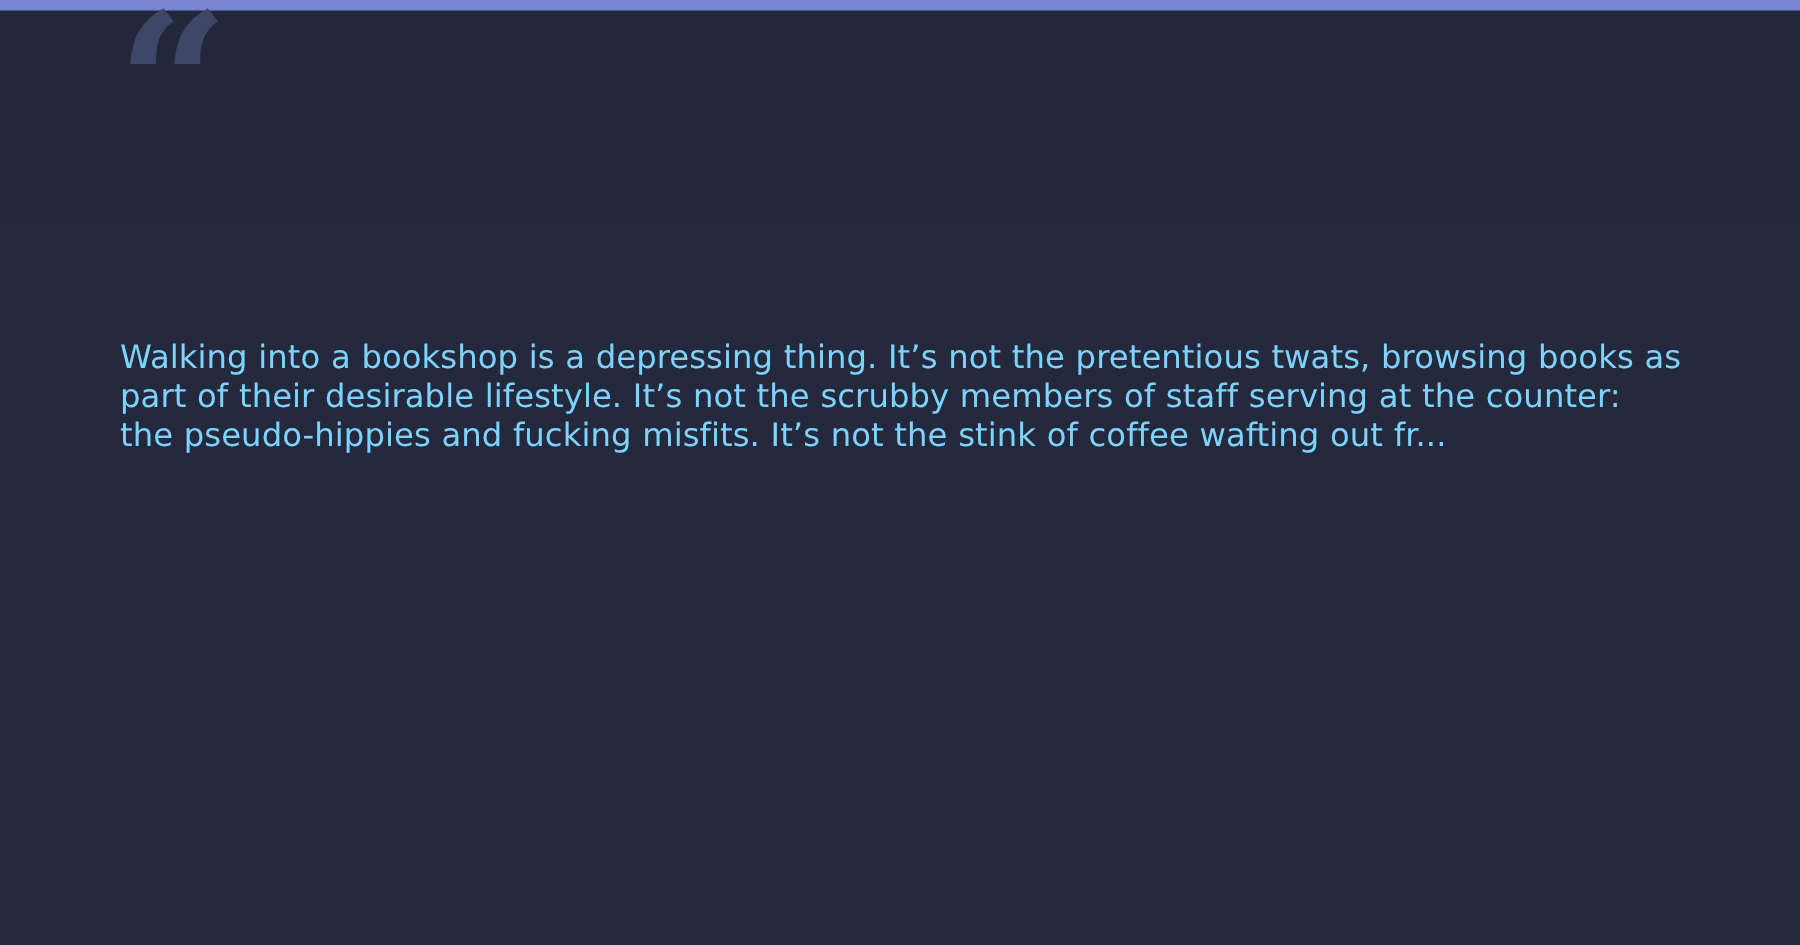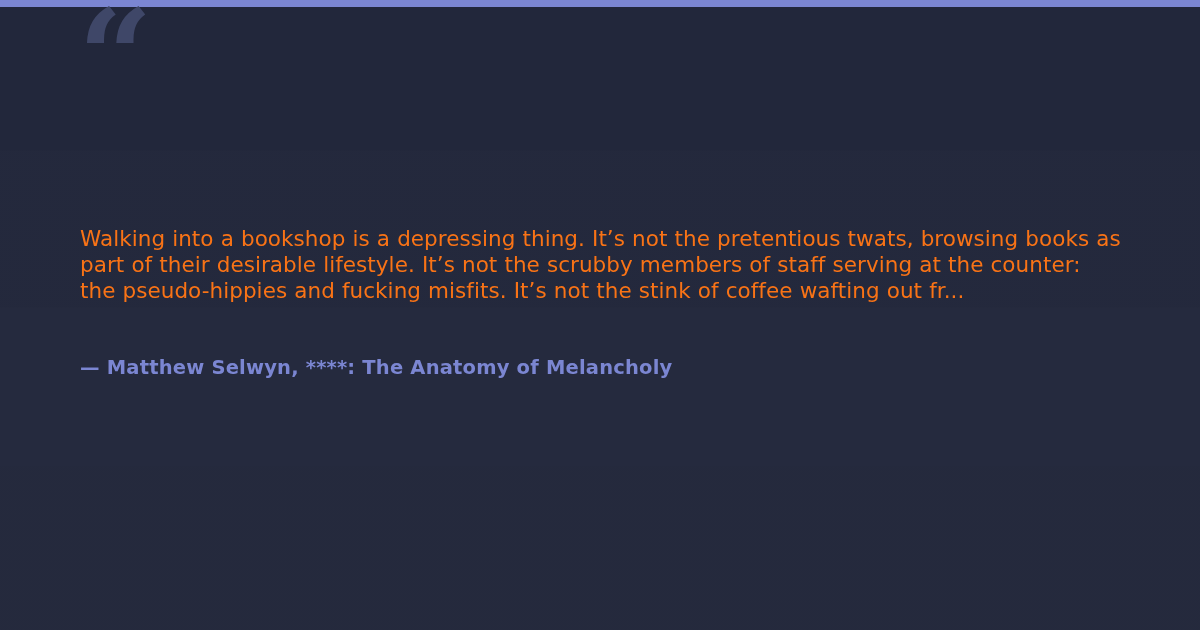--- a/index.html
+++ b/index.html
@@ -59,21 +59,21 @@
     user-select: none;
   }
 
   .quote-body {
     position: absolute;
     left: 80px;
     top: 226px;
     width: 1042px;
     font-size: 21.5px;
     line-height: 26px;
-    color: #f97316;
+    color: #7dd3fc;
     letter-spacing: 0.05px;
     word-spacing: 0.2px;
   }
 
   .attribution {
     position: absolute;
     left: 80px;
     top: 355px;
     width: 1042px;
     font-size: 19.5px;
@@ -99,16 +99,15 @@
 <div class="card">
 
   <div class="card-bands"></div>
 
   <div class="accent-bar"></div>
 
   <div class="quote-glyph">“</div>
 
   <div class="quote-body">Walking into a bookshop is a depressing thing. It’s not the pretentious twats, browsing books as part of their desirable lifestyle. It’s not the scrubby members of staff serving at the counter: the pseudo-hippies and fucking misfits. It’s not the stink of coffee wafting out fr...</div>
 
-  <div class="attribution">— Matthew Selwyn, ****: The Anatomy of Melancholy</div>
 
 
 </div>
 
 </body></html>

